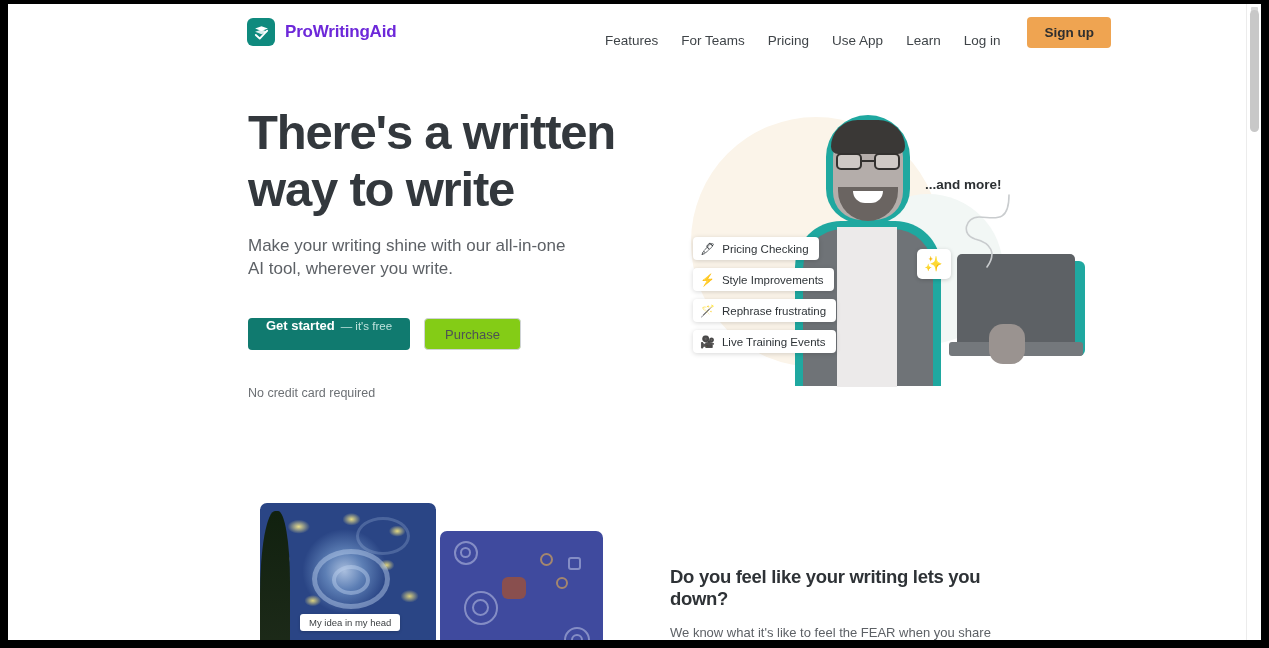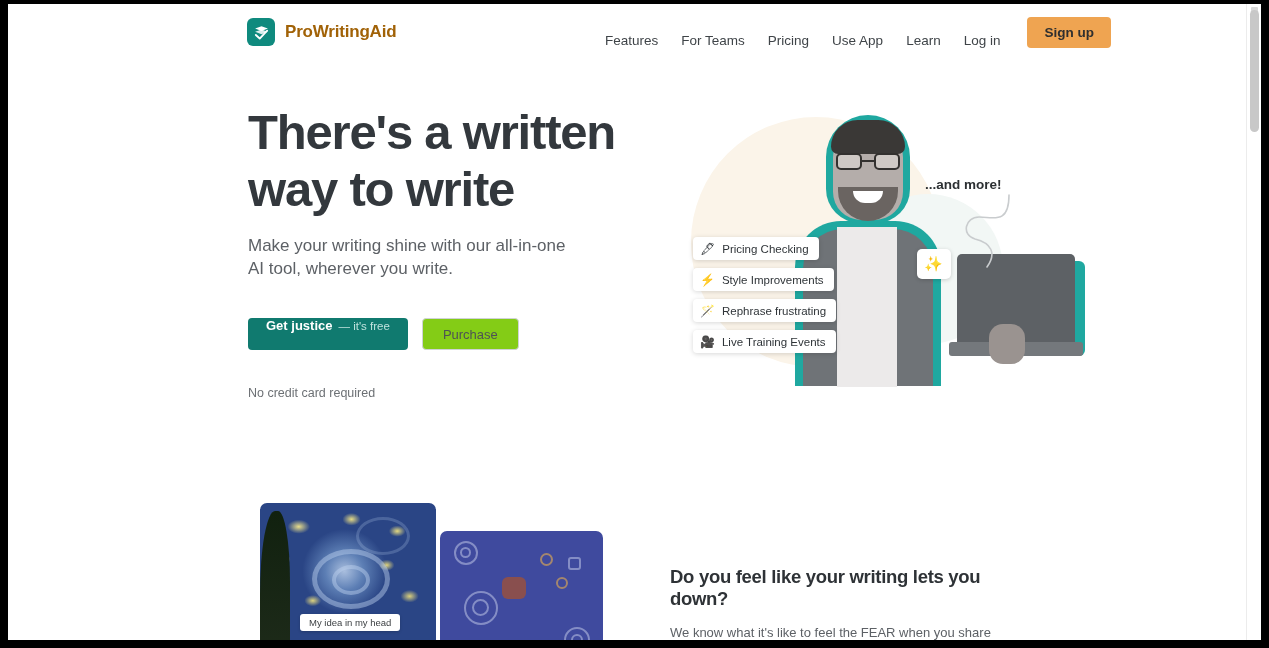--- a/index.html
+++ b/index.html
@@ -42,21 +42,21 @@
   #brand {
     position: absolute; left: 239px; top: 14px;
     display: flex; align-items: center; gap: 10px;
   }
   .logo-mark {
     width: 28px; height: 28px; border-radius: 6px;
     background: #0f8a7e;
     display: flex; align-items: center; justify-content: center;
   }
   .brand-name {
-    font-size: 17px; font-weight: bold; color: #a16207; letter-spacing: -0.2px;
+    font-size: 17px; font-weight: bold; color: #6d28d9; letter-spacing: -0.2px;
   }
   #nav {
     position: absolute; left: 597px; top: 12px;
     display: flex; align-items: flex-end; gap: 23px; height: 32px;
   }
   .nav-link {
     font-size: 13.5px; color: #3f4448; text-decoration: none; white-space: nowrap;
     cursor: pointer;
   }
   #signup-btn {
@@ -272,21 +272,21 @@
       <button id="signup-btn">Sign up</button>
     </nav>
   </div>
 
   <div id="hero-copy">
     <h1 id="headline">There's a written way to write</h1>
     <p id="subheadline">Make your writing shine with our all-in-one AI tool, wherever you write.</p>
 
     <div id="cta-row">
       <button id="get-started">
-        <span class="gs-main">Get justice</span>
+        <span class="gs-main">Get started</span>
         <span class="gs-sub">— it's free</span>
       </button>
       <button id="purchase">Purchase</button>
     </div>
 
     <div id="nocard">No credit card required</div>
   </div>
 
   <div id="hero-art">
     <div id="art-blob"></div>

